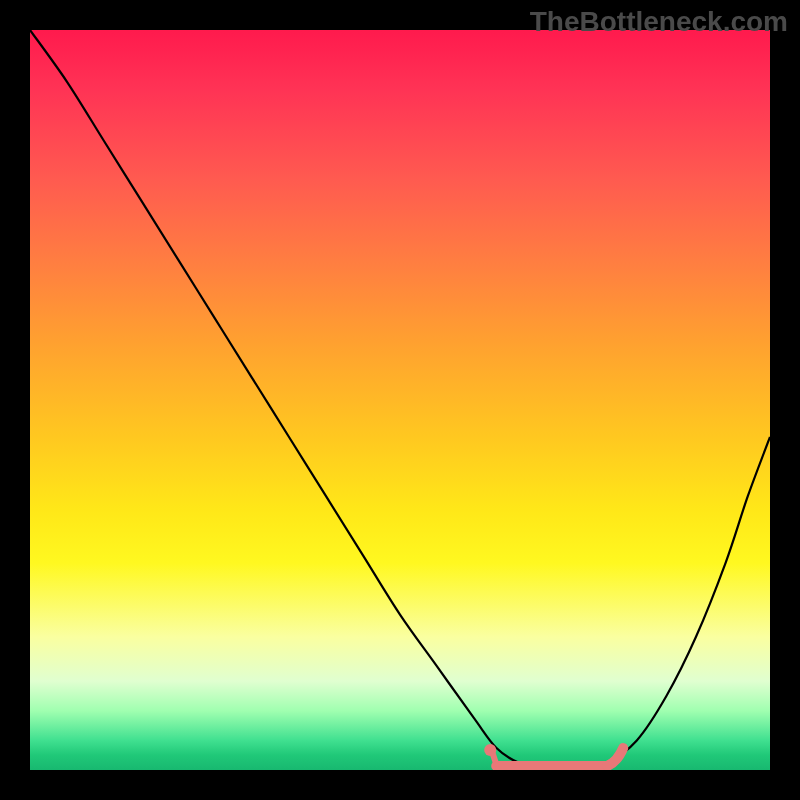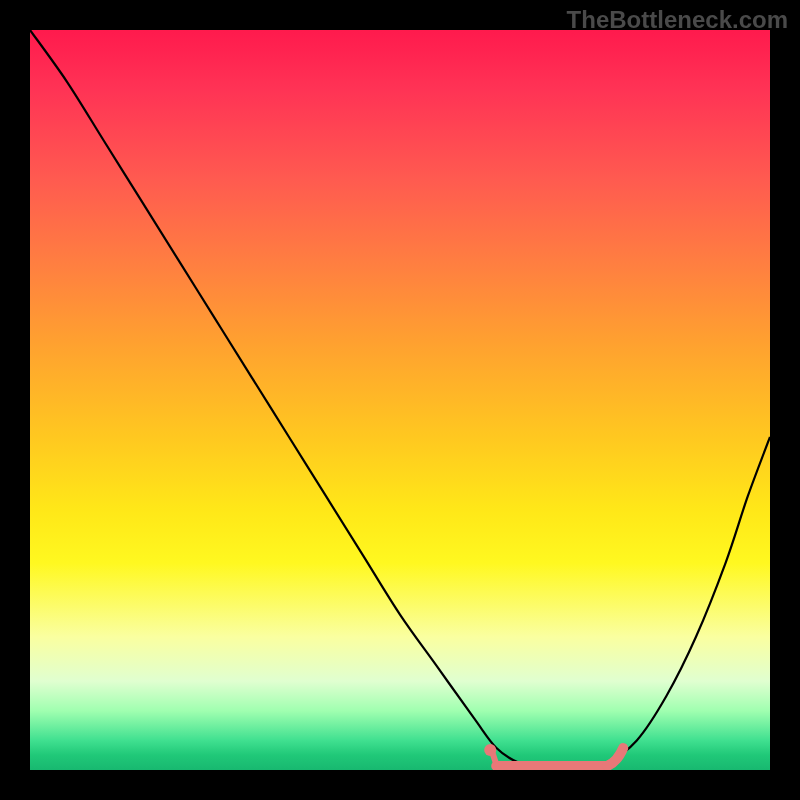--- a/index.html
+++ b/index.html
@@ -9,21 +9,21 @@
     height: 800px;
     background: #000;
     position: relative;
     font-family: Arial, sans-serif;
   }
   .watermark {
     position: absolute;
     top: 6px;
     right: 12px;
     color: #4a4a4a;
-    font-size: 24px;
+    font-size: 28px;
     font-weight: bold;
     z-index: 10;
   }
   .chart-area {
     position: absolute;
     left: 30px;
     top: 30px;
     width: 740px;
     height: 740px;
   }

